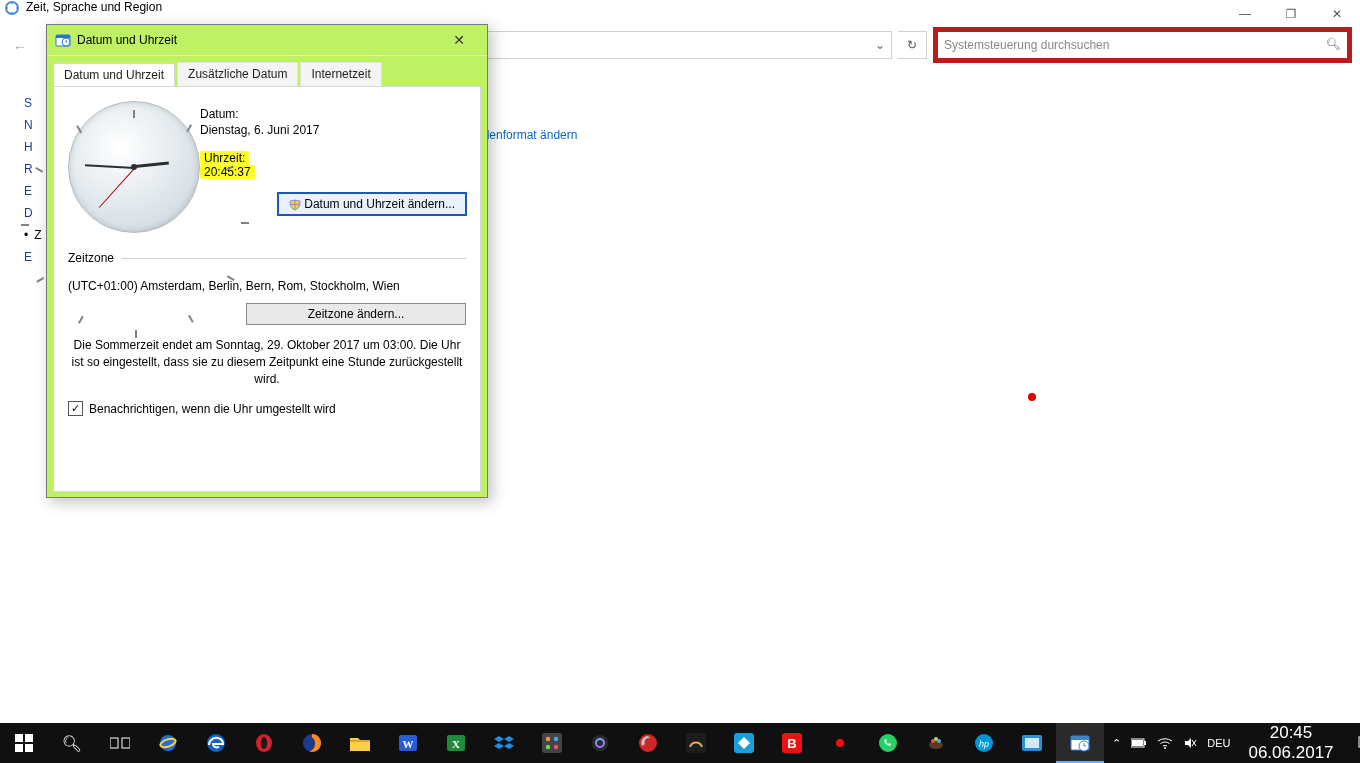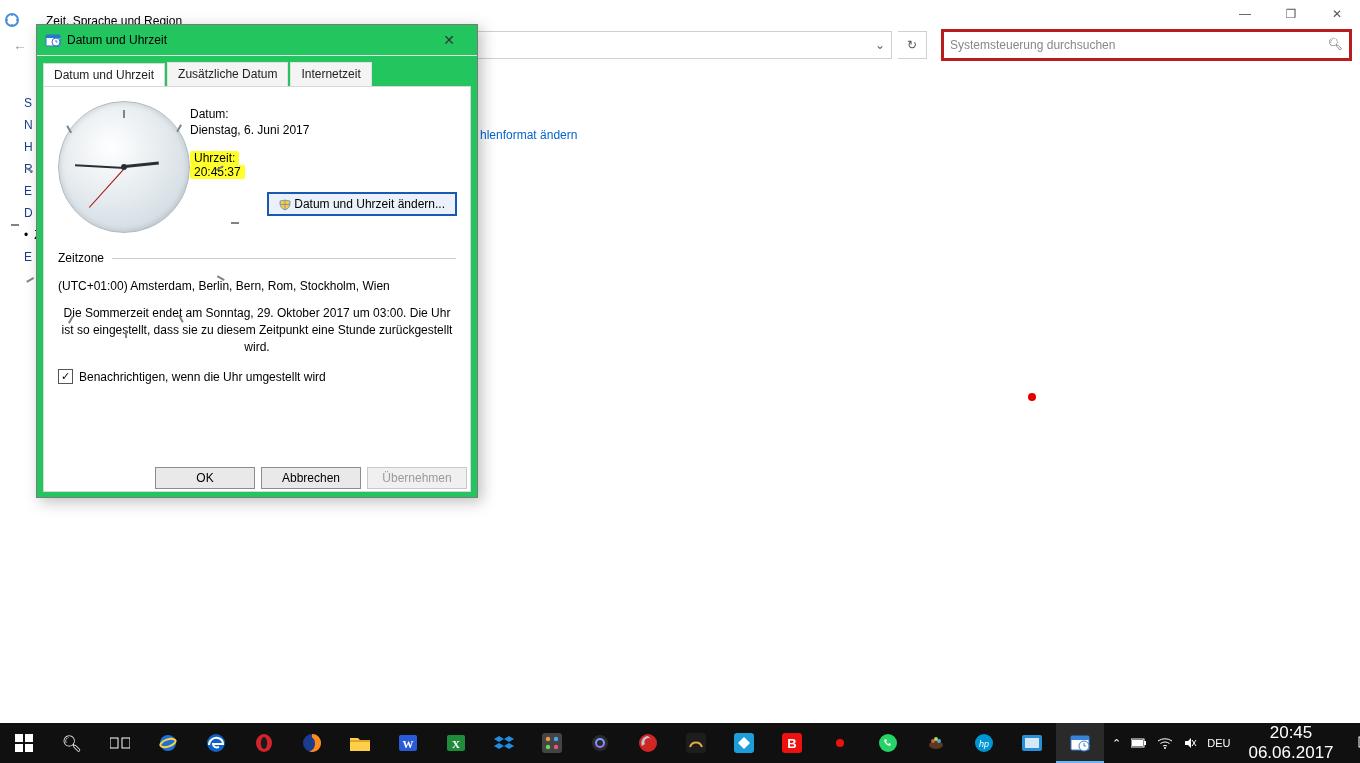--- a/index.html
+++ b/index.html
@@ -1,40 +1,40 @@
 <!DOCTYPE html>
 <html><head>
 <meta charset="utf-8">
 <style>
 html,body{margin:0;padding:0;width:1360px;height:763px;overflow:hidden;font-family:"Segoe UI",Tahoma,sans-serif;font-size:12px;background:#fff;color:#000;}
 
-.titlebar{height:28px;display:flex;align-items:flex-end;padding:0 4px;gap:20px;}
+.titlebar{height:28px;display:flex;align-items:flex-start;padding:0 4px;}
 .titlebar .icon{width:16px;height:16px;margin-right:6px;display:flex;align-items:center;justify-content:center;color:#1e6fbb;}
 .window-controls{position:absolute;top:0;right:0;display:flex;}
 .window-controls div{width:46px;height:28px;display:flex;align-items:center;justify-content:center;color:#555;font-family:Segoe UI Symbol,sans-serif;}
 
 .navrow{height:34px;display:flex;align-items:center;padding:0 8px;gap:6px;}
 .navarrow{width:24px;height:24px;border-radius:3px;display:flex;align-items:center;justify-content:center;color:#9a9a9a;font-size:14px;}
 .addr{flex:0 0 780px;height:26px;border:1px solid #d0d0d0;background:#fff;display:flex;align-items:center;padding:0 6px;color:#444;}
 .addr .drop{margin-left:auto;color:#666;}
 .iconbtn{width:28px;height:26px;border:1px solid #d0d0d0;border-left:none;display:flex;align-items:center;justify-content:center;color:#555;}
-.search{flex:1;height:26px;border:3px solid #b91c1c;display:flex;align-items:center;padding:0 6px;color:#888;margin-left:8px;position:relative;}
+.search{flex:1;height:26px;border:5px solid #b91c1c;display:flex;align-items:center;padding:0 6px;color:#888;position:relative;}
 .search .sicon{position:absolute;right:6px;top:5px;color:#666;}
 
 .bg-links{position:absolute;left:480px;top:96px;font-size:12px;}
 .bg-links a{color:#0066cc;text-decoration:none;}
 .bg-links .sep{color:#bbb;margin:0 8px;}
 
 .leftlist{position:absolute;left:24px;top:92px;color:#1a3e8c;font-size:12px;line-height:22px;}
 .leftlist div{white-space:nowrap;}
 .leftlist .bullet::before{content:"•";color:#000;margin-right:6px;}
 
 .reddot{position:absolute;width:8px;height:8px;border-radius:50%;background:#e00000;left:1028px;top:393px;}
 
-.dialog{position:absolute;left:36px;top:24px;width:440px;height:472px;background:#22c55e;border:1px solid #7a7a7a;box-shadow:4px 4px 14px rgba(0,0,0,.25);}
+.dialog{position:absolute;left:46px;top:24px;width:440px;height:472px;background:#bef264;border:1px solid #7a7a7a;box-shadow:4px 4px 14px rgba(0,0,0,.25);}
 .dlg-title{height:30px;display:flex;align-items:center;padding:0 8px;border-bottom:1px solid #e5e5e5;}
 .dlg-title .ticon{width:16px;height:16px;margin-right:6px;}
 .dlg-close{margin-left:auto;width:40px;height:24px;display:flex;align-items:center;justify-content:center;font-size:14px;color:#333;}
 .tabs{display:flex;padding:6px 6px 0 6px;}
 .tab{padding:4px 10px;border:1px solid #d7d7d7;border-bottom:none;background:#fff;margin-right:2px;color:#222;}
 .tab.inactive{background:#f4f4f4;border-color:#e2e2e2;}
 .tabpanel{margin:0 6px 6px 6px;border:1px solid #d7d7d7;border-top:1px solid #d7d7d7;padding:14px 14px 10px 14px;height:380px;background:#fff;position:relative;}
 .tab.active{position:relative;top:1px;border-bottom:1px solid #fff;}
 .clockrow{display:flex;}
 .clockface{width:130px;height:130px;border-radius:50%;background:radial-gradient(circle at 40% 35%,#fff,#d7e0e6 70%,#b8c2c9);border:1px solid #b0bac1;position:relative;box-shadow:inset 0 0 6px rgba(0,0,0,.15);}
@@ -178,32 +178,30 @@
           </span>
         </div>
       </div>
     </div>
 
     <div class="fieldset-label" style="margin-top:18px;">
       <span>Zeitzone</span>
       <span class="line"></span>
     </div>
     <div class="tz-desc">(UTC+01:00) Amsterdam, Berlin, Bern, Rom, Stockholm, Wien</div>
+    <div style="text-align:right;">
+      <span class="btn" style="min-width:190px;display:inline-block;">Zeitzone ändern...</span>
+    </div>
 
     <div class="dst">Die Sommerzeit endet am Sonntag, 29. Oktober 2017 um 03:00. Die Uhr ist so eingestellt, dass sie zu diesem Zeitpunkt eine Stunde zurückgestellt wird.</div>
 
     <div class="chk">
       <span class="box">✓</span>
       <span>Benachrichtigen, wenn die Uhr umgestellt wird</span>
     </div>
-  </div>
-  <div class="dlg-buttons">
-    <span class="btn">OK</span>
-    <span class="btn">Abbrechen</span>
-    <span class="btn disabled">Übernehmen</span>
   </div>
 </div>
 
 <div class="taskbar">
   <div class="tb-left">
     <div class="tb-item">
       <svg width="18" height="18" viewBox="0 0 18 18">
           <rect x="0" y="0" width="8" height="8" fill="#fff"></rect>
           <rect x="10" y="0" width="8" height="8" fill="#fff"></rect>
           <rect x="0" y="10" width="8" height="8" fill="#fff"></rect>

